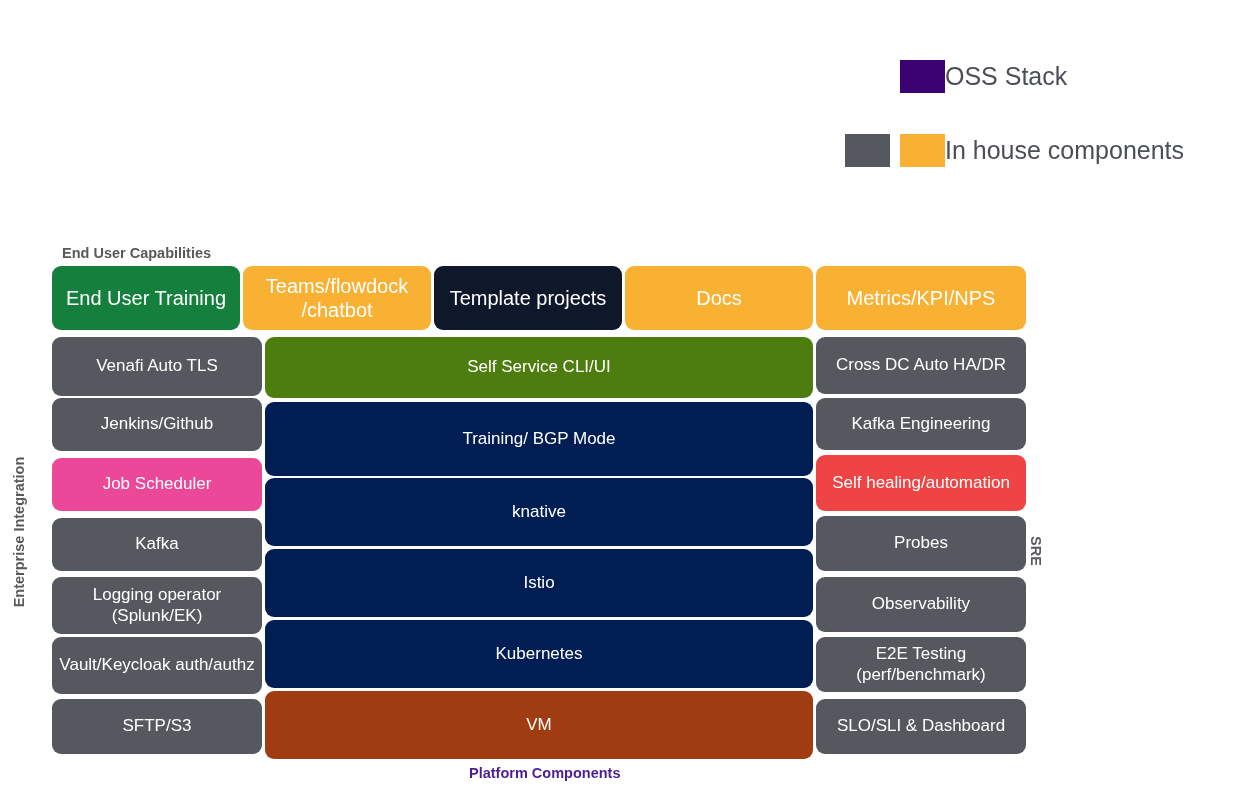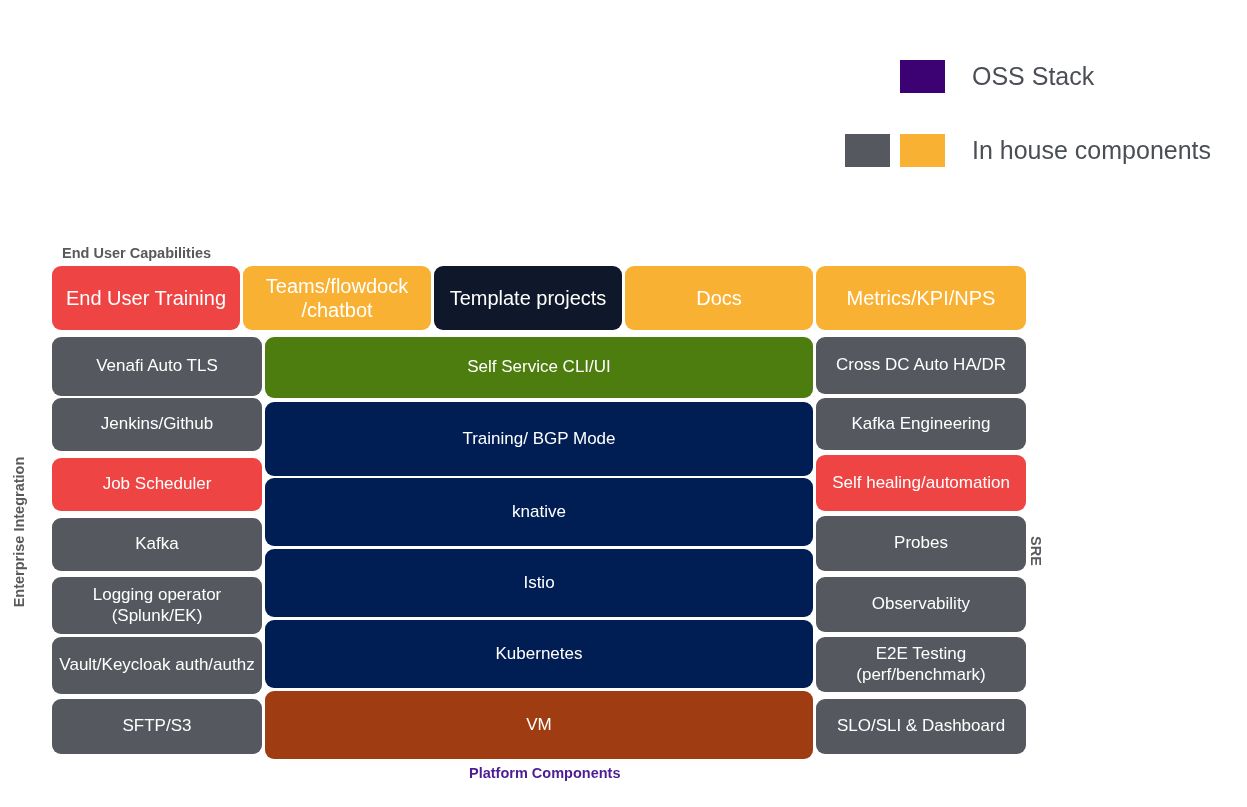--- a/index.html
+++ b/index.html
@@ -37,21 +37,20 @@
     height: 33px;
     display: inline-block;
   }
   .swatch-spacer {
     width: 45px;
     height: 33px;
     display: inline-block;
   }
   .swatch-gap { width: 10px; display: inline-block; }
   .legend-label {
-    margin-left: 27px;
     font-size: 25px;
     color: #4b4f55;
     white-space: nowrap;
     line-height: 1;
   }
 
   
   #diagram {
     position: absolute;
     left: 0;
@@ -134,21 +133,21 @@
 
   <div class="caption" id="caption-enduser" style="color: rgb(88, 89, 91);">End User Capabilities</div>
 
   <div class="caption" id="caption-platform" style="color: #4c1d95;">Platform Components</div>
 
   <div class="caption" id="caption-enterprise" style="color: rgb(88, 89, 91);">Enterprise Integration</div>
 
   <div class="caption" id="caption-sre" style="color: rgb(88, 89, 91);">SRE</div>
 
   <div id="row-top">
-      <div class="box top-row" style="left: 52px; top: 266px; width: 188px; height: 64px; background: #ef4444;">
+      <div class="box top-row" style="left: 52px; top: 266px; width: 188px; height: 64px; background: #15803d;">
         <span class="box-text">End User Training</span>
       </div>
       <div class="box top-row" style="left: 243px; top: 266px; width: 188px; height: 64px; background: rgb(248, 177, 51);">
         <span class="box-text">Teams/flowdock /chatbot</span>
       </div>
       <div class="box top-row" style="left: 434px; top: 266px; width: 188px; height: 64px; background: #0f172a;">
         <span class="box-text">Template projects</span>
       </div>
       <div class="box top-row" style="left: 625px; top: 266px; width: 188px; height: 64px; background: rgb(248, 177, 51);">
         <span class="box-text">Docs</span>
@@ -157,21 +156,21 @@
         <span class="box-text">Metrics/KPI/NPS</span>
       </div>
     </div>
   <div id="col-left">
       <div class="box" style="left: 52px; top: 337px; width: 210px; height: 59px; background: rgb(85, 88, 94);">
         <span class="box-text">Venafi Auto TLS</span>
       </div>
       <div class="box" style="left: 52px; top: 398px; width: 210px; height: 53px; background: rgb(85, 88, 94);">
         <span class="box-text">Jenkins/Github</span>
       </div>
-      <div class="box" style="left: 52px; top: 458px; width: 210px; height: 53px; background: #ef4444;">
+      <div class="box" style="left: 52px; top: 458px; width: 210px; height: 53px; background: #ec4899;">
         <span class="box-text">Job Scheduler</span>
       </div>
       <div class="box" style="left: 52px; top: 518px; width: 210px; height: 53px; background: rgb(85, 88, 94);">
         <span class="box-text">Kafka</span>
       </div>
       <div class="box" style="left: 52px; top: 577px; width: 210px; height: 57px; background: rgb(85, 88, 94);">
         <span class="box-text">Logging operator (Splunk/EK)</span>
       </div>
       <div class="box" style="left: 52px; top: 637px; width: 210px; height: 57px; background: rgb(85, 88, 94);">
         <span class="box-text">Vault/Keycloak auth/authz</span>

